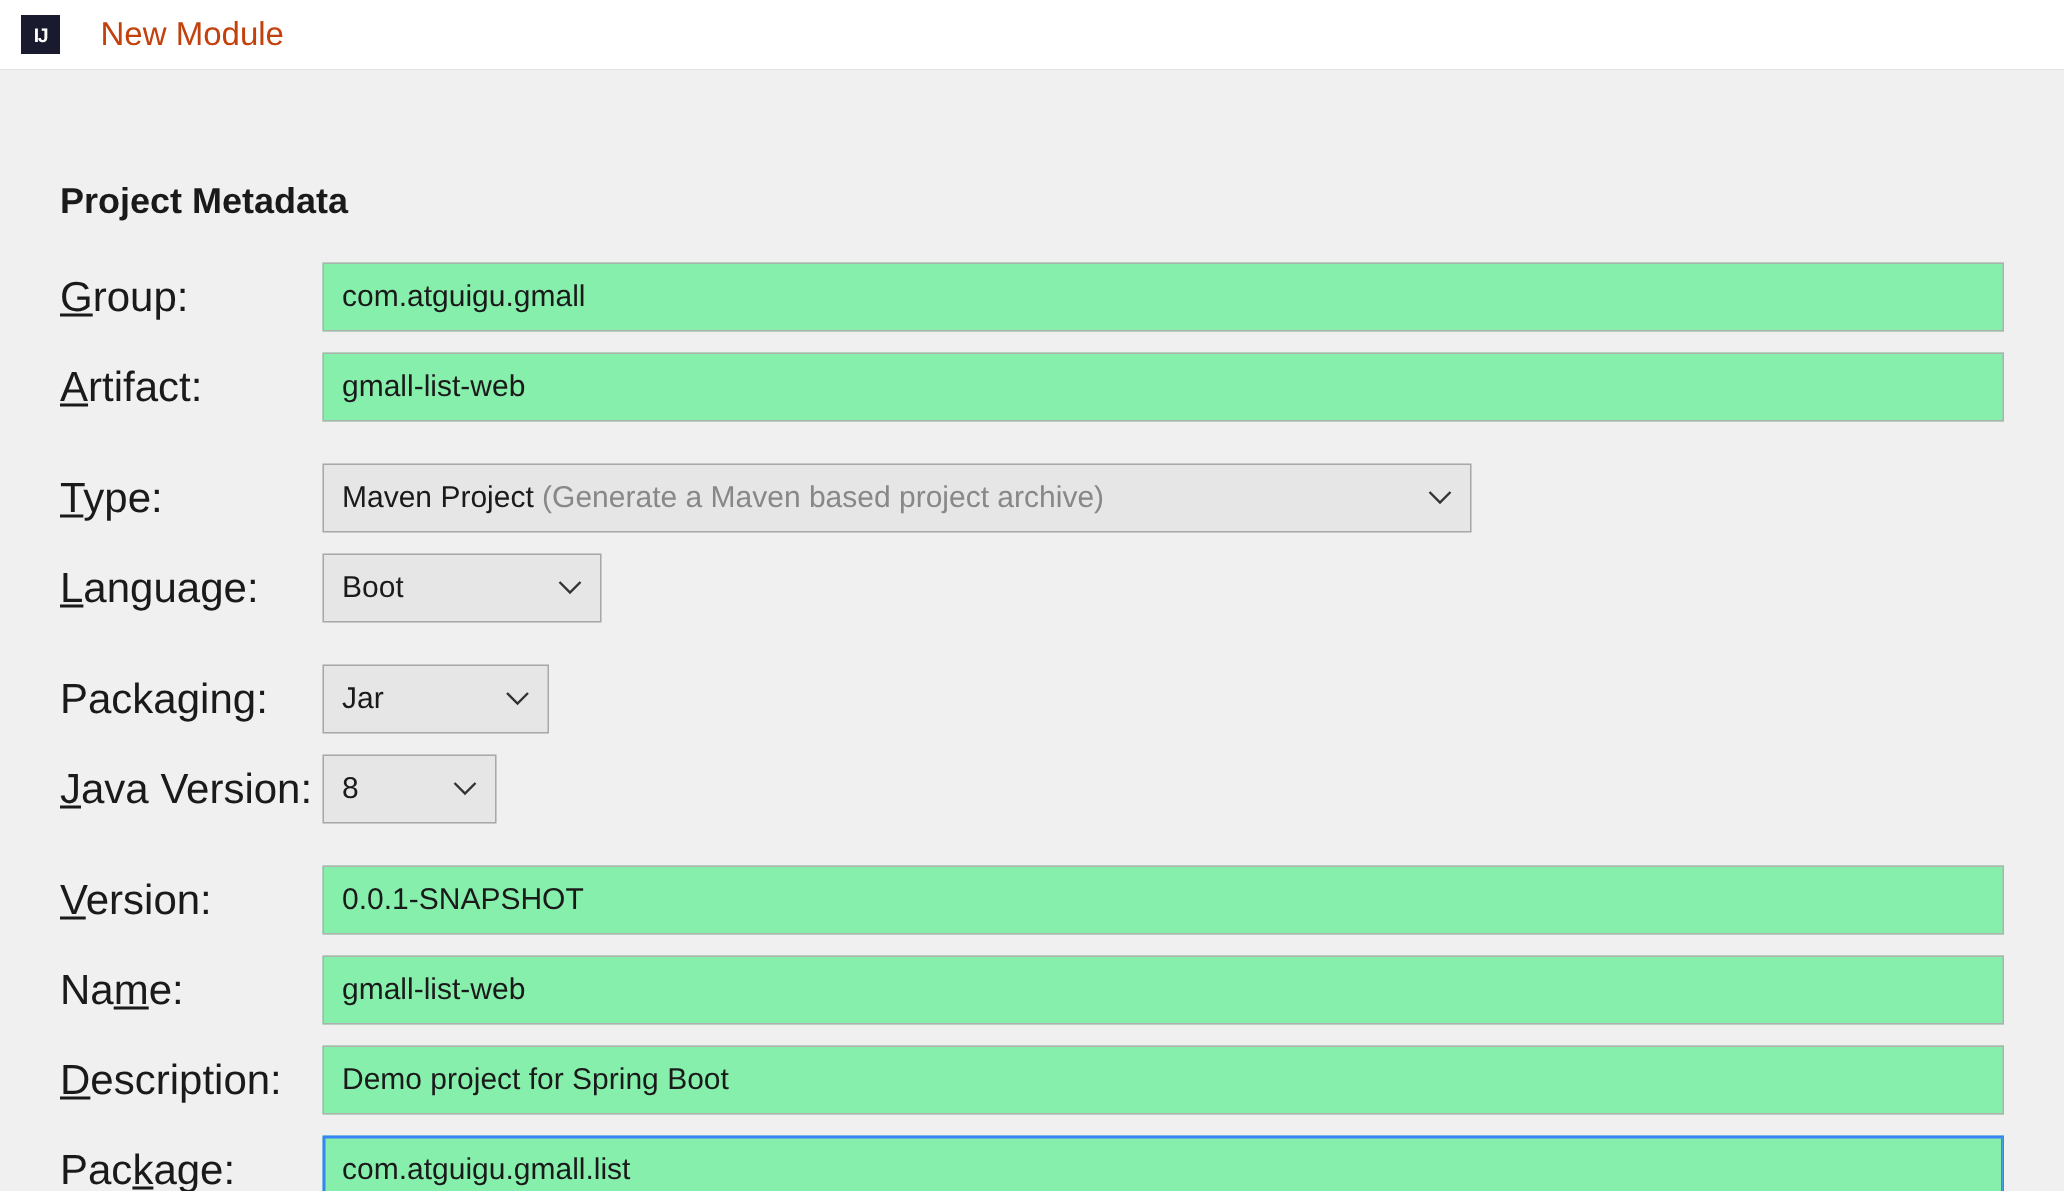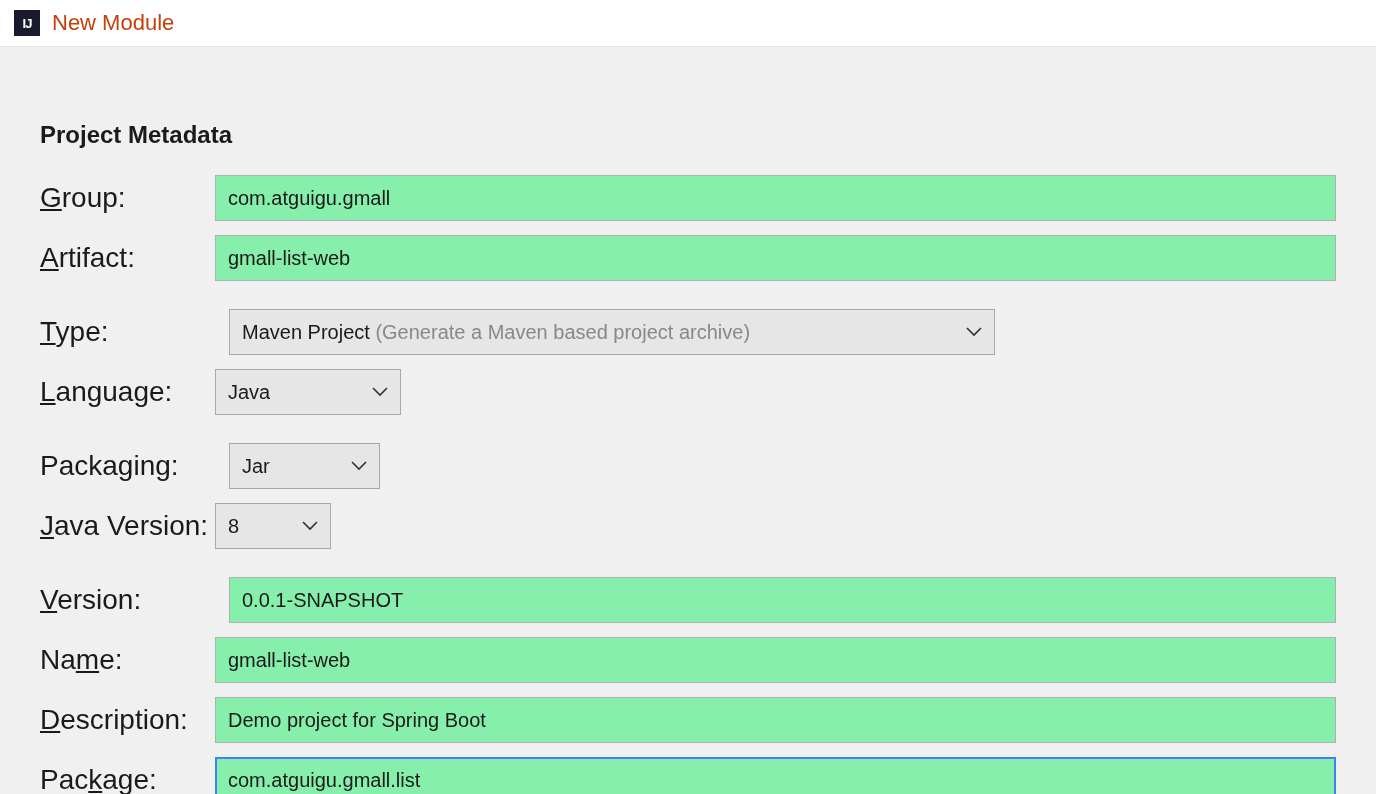--- a/index.html
+++ b/index.html
@@ -6,21 +6,21 @@
     body {
       font-family: "Segoe UI", Arial, sans-serif;
       background: #f0f0f0;
       color: #1a1a1a;
     }
     .title-bar {
       background: #ffffff;
       padding: 10px 14px;
       display: flex;
       align-items: center;
-      gap: 12px;
+      gap: 27px;
       border-bottom: 1px solid #e4e4e4;
     }
     .app-icon {
       width: 26px;
       height: 26px;
       background: #1a1a2e;
       display: flex;
       align-items: center;
       justify-content: center;
       color: #fff;
@@ -43,21 +43,20 @@
       margin-bottom: 26px;
       margin-top: 44px;
     }
     .form-row {
       display: flex;
       align-items: center;
       margin-bottom: 14px;
     }
     .form-row.gap-above {
       margin-top: 28px;
-      gap: 14px;
     }
     .label {
       width: 175px;
       font-size: 28px;
       color: #1a1a1a;
       flex-shrink: 0;
     }
     .label .mnemonic {
       text-decoration: underline;
     }
@@ -137,21 +136,21 @@
           <svg width="16" height="10" viewBox="0 0 16 10">
             <path d="M1 1 L8 8 L15 1" stroke="#333" stroke-width="1.6" fill="none"></path>
           </svg>
         </span>
     </div>
   </div>
 
   <div class="form-row">
     <div class="label"><span></span><span class="mnemonic">L</span><span>anguage:</span></div>
     <div class="dropdown med">
-      <span class="dropdown-text">Java</span>
+      <span class="dropdown-text">Boot</span>
       <span class="chevron">
           <svg width="16" height="10" viewBox="0 0 16 10">
             <path d="M1 1 L8 8 L15 1" stroke="#333" stroke-width="1.6" fill="none"></path>
           </svg>
         </span>
     </div>
   </div>
 
   <div class="form-row gap-above">
     <div class="label"><span>Packa</span><span class="mnemonic">g</span><span>ing:</span></div>

